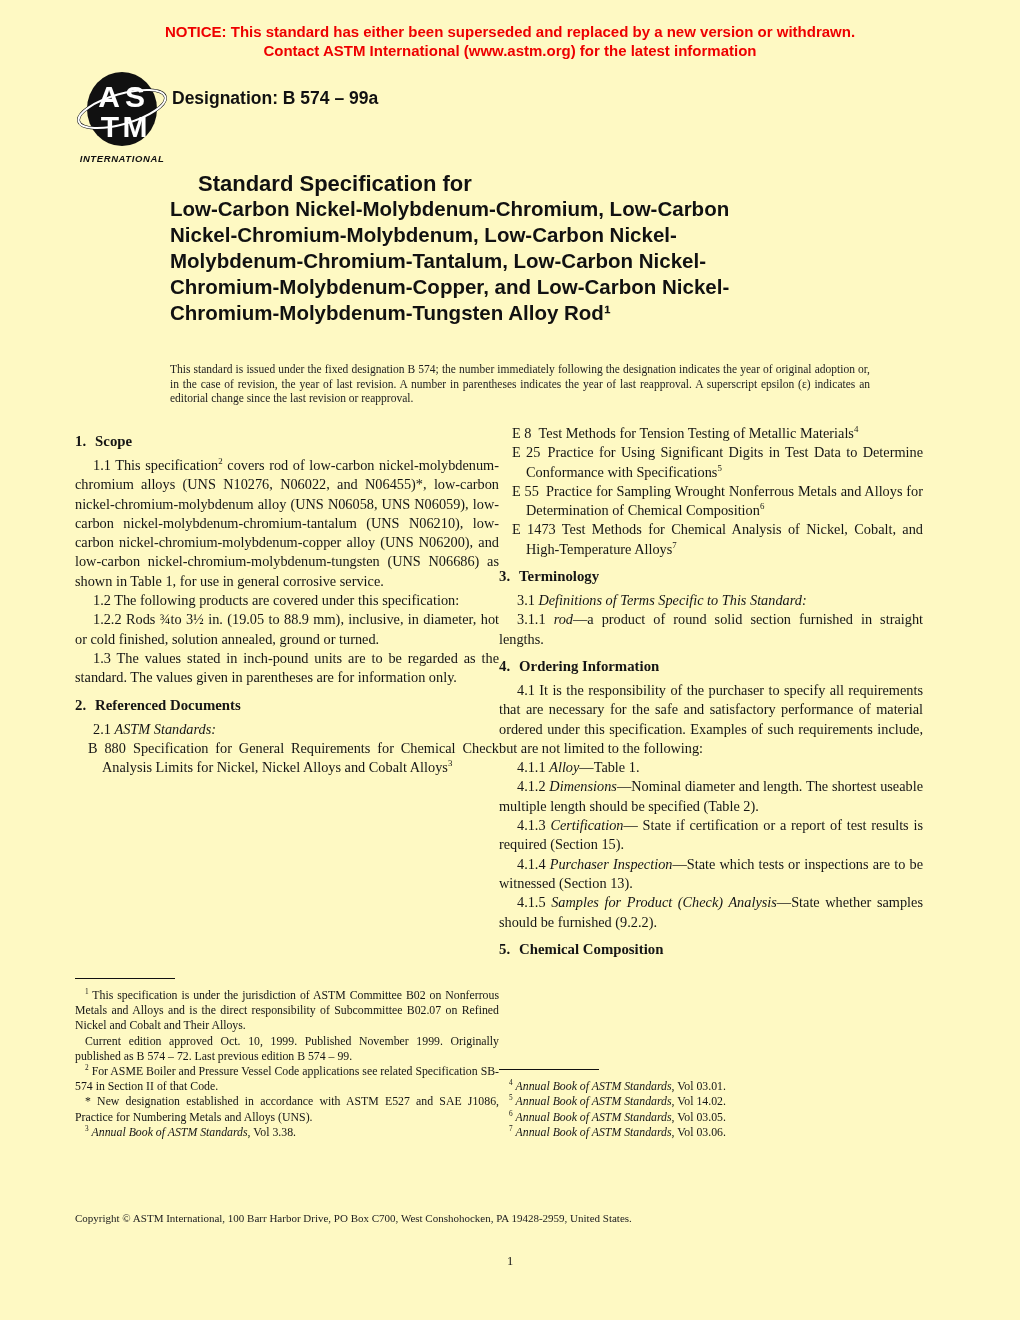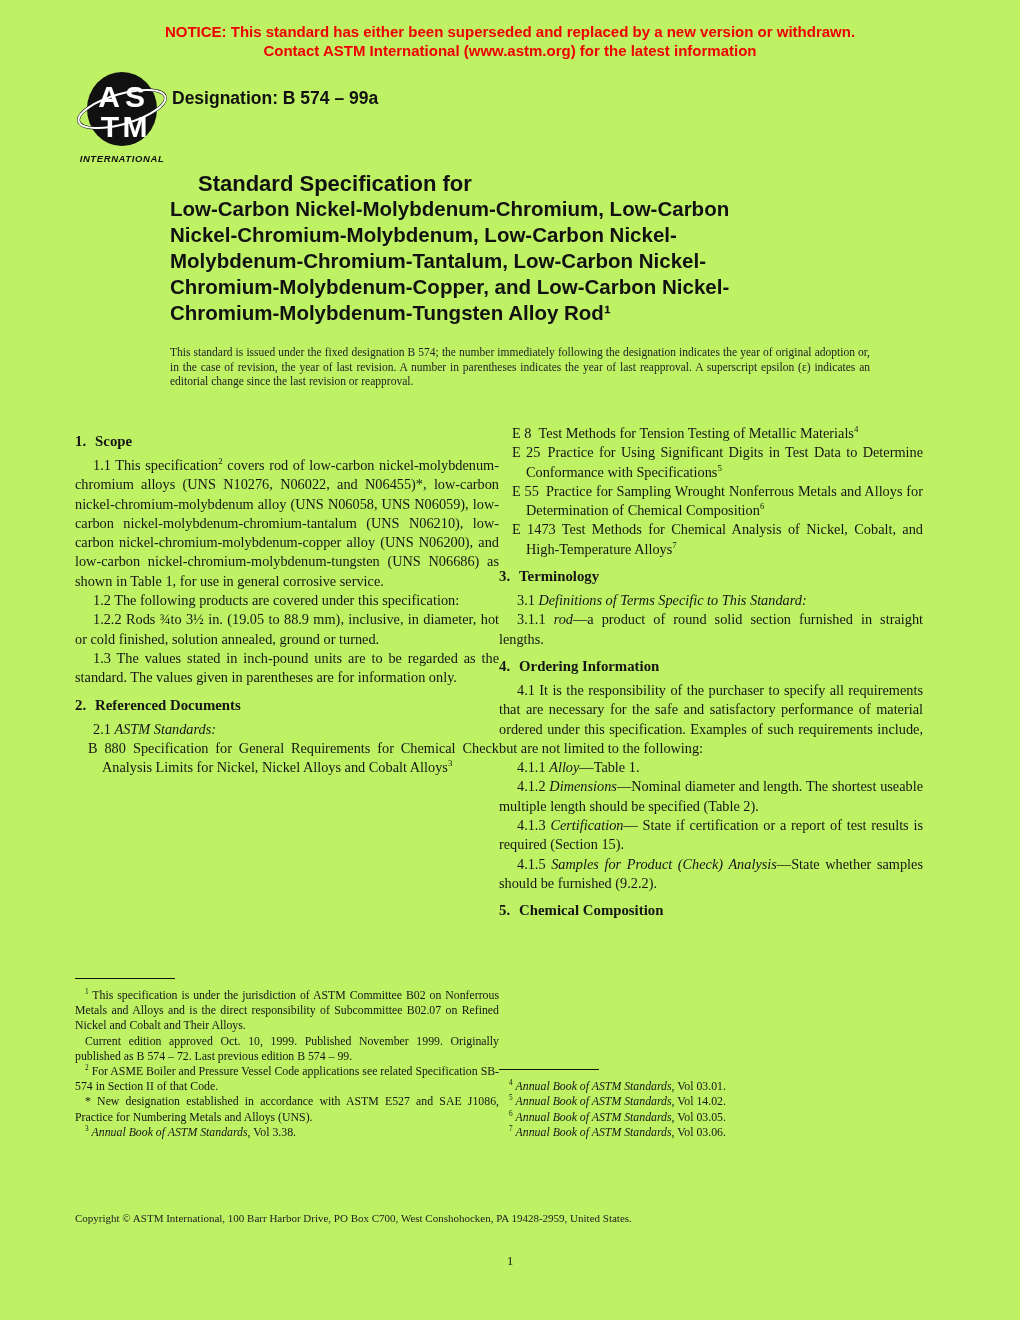--- a/index.html
+++ b/index.html
@@ -1,18 +1,18 @@
 <!DOCTYPE html>
 <html style="--notice-red: #ee0000;"><head>
 <meta charset="utf-8">
 <style>
   * { margin:0; padding:0; box-sizing:border-box; }
   html,body { background:#ffffff; }
   .page {
-    position:relative; width:1020px; height:1320px; background:#bef264;
+    position:relative; width:1020px; height:1320px; background:#fef9c3;
     color:#151515; font-family:"Liberation Serif","DejaVu Serif",serif;
     overflow:hidden;
   }
   .notice {
     position:absolute; top:22px; left:0; right:0; text-align:center;
     color:var(--notice-red,#ee0000);
     font-family:"Liberation Sans","DejaVu Sans",sans-serif;
     font-weight:bold; font-size:15px; line-height:19px;
   }
   .logo-wrap { position:absolute; top:70px; left:72px; width:100px; text-align:center; }
@@ -24,21 +24,21 @@
   .designation {
     position:absolute; top:88px; left:172px;
     font-family:"Liberation Sans","DejaVu Sans",sans-serif;
     font-weight:bold; font-size:17.5px; color:#111;
   }
   .title-block { position:absolute; top:172px; left:170px; width:730px;
     font-family:"Liberation Sans","DejaVu Sans",sans-serif; font-weight:bold; color:#111; }
   .title-kicker { font-size:22px; line-height:24px;margin-left:28px; }
   .title-line  { font-size:20.5px; line-height:26px; }
   .issued {
-    position:absolute; top:345px; left:170px; width:700px;
+    position:absolute; top:362px; left:170px; width:700px;
     font-size:11.5px; line-height:14.6px; text-align:justify; color:#222;
   }
   .columns {
     position:absolute; top:424px; left:75px; width:869px; height:716px;
     display:flex; 
   }
   .col { width:424px; display:flex; flex-direction:column; }
   .col-body { font-size:14.3px; line-height:19.3px; }
   .sect-heading {
     font-size:14.8px; font-weight:bold; line-height:19px;
@@ -120,20 +120,21 @@
           <p class="ref"><span>E 55 Practice for Sampling Wrought Nonferrous Metals and Alloys for Determination of Chemical Composition</span><sup>6</sup></p>
           <p class="ref"><span>E 1473 Test Methods for Chemical Analysis of Nickel, Cobalt, and High-Temperature Alloys</span><sup>7</sup></p>
           <h2 class="sect-heading"><span class="num">3.</span><span>Terminology</span></h2>
           <p class="para"><span>3.1 </span><i>Definitions of Terms Specific to This Standard:</i></p>
           <p class="para"><span>3.1.1 </span><i>rod</i><span>—a product of round solid section furnished in straight lengths.</span></p>
           <h2 class="sect-heading"><span class="num">4.</span><span>Ordering Information</span></h2>
           <p class="para"><span>4.1 It is the responsibility of the purchaser to specify all requirements that are necessary for the safe and satisfactory performance of material ordered under this specification. Examples of such requirements include, but are not limited to the following:</span></p>
           <p class="para"><span>4.1.1 </span><i>Alloy</i><span>—Table 1.</span></p>
           <p class="para"><span>4.1.2 </span><i>Dimensions</i><span>—Nominal diameter and length. The shortest useable multiple length should be specified (Table 2).</span></p>
           <p class="para"><span>4.1.3 </span><i>Certification</i><span>— State if certification or a report of test results is required (Section 15).</span></p>
+          <p class="para"><span>4.1.4 </span><i>Purchaser Inspection</i><span>—State which tests or inspections are to be witnessed (Section 13).</span></p>
           <p class="para"><span>4.1.5 </span><i>Samples for Product (Check) Analysis</i><span>—State whether samples should be furnished (9.2.2).</span></p>
           <h2 class="sect-heading"><span class="num">5.</span><span>Chemical Composition</span></h2>
         </div>
       <div class="col-foot">
           <div class="fn-rule"></div>
           <p class="fn"><sup>4</sup><span> </span><i>Annual Book of ASTM Standards</i><span>, Vol 03.01.</span></p>
           <p class="fn"><sup>5</sup><span> </span><i>Annual Book of ASTM Standards</i><span>, Vol 14.02.</span></p>
           <p class="fn"><sup>6</sup><span> </span><i>Annual Book of ASTM Standards</i><span>, Vol 03.05.</span></p>
           <p class="fn"><sup>7</sup><span> </span><i>Annual Book of ASTM Standards</i><span>, Vol 03.06.</span></p>
         </div>

